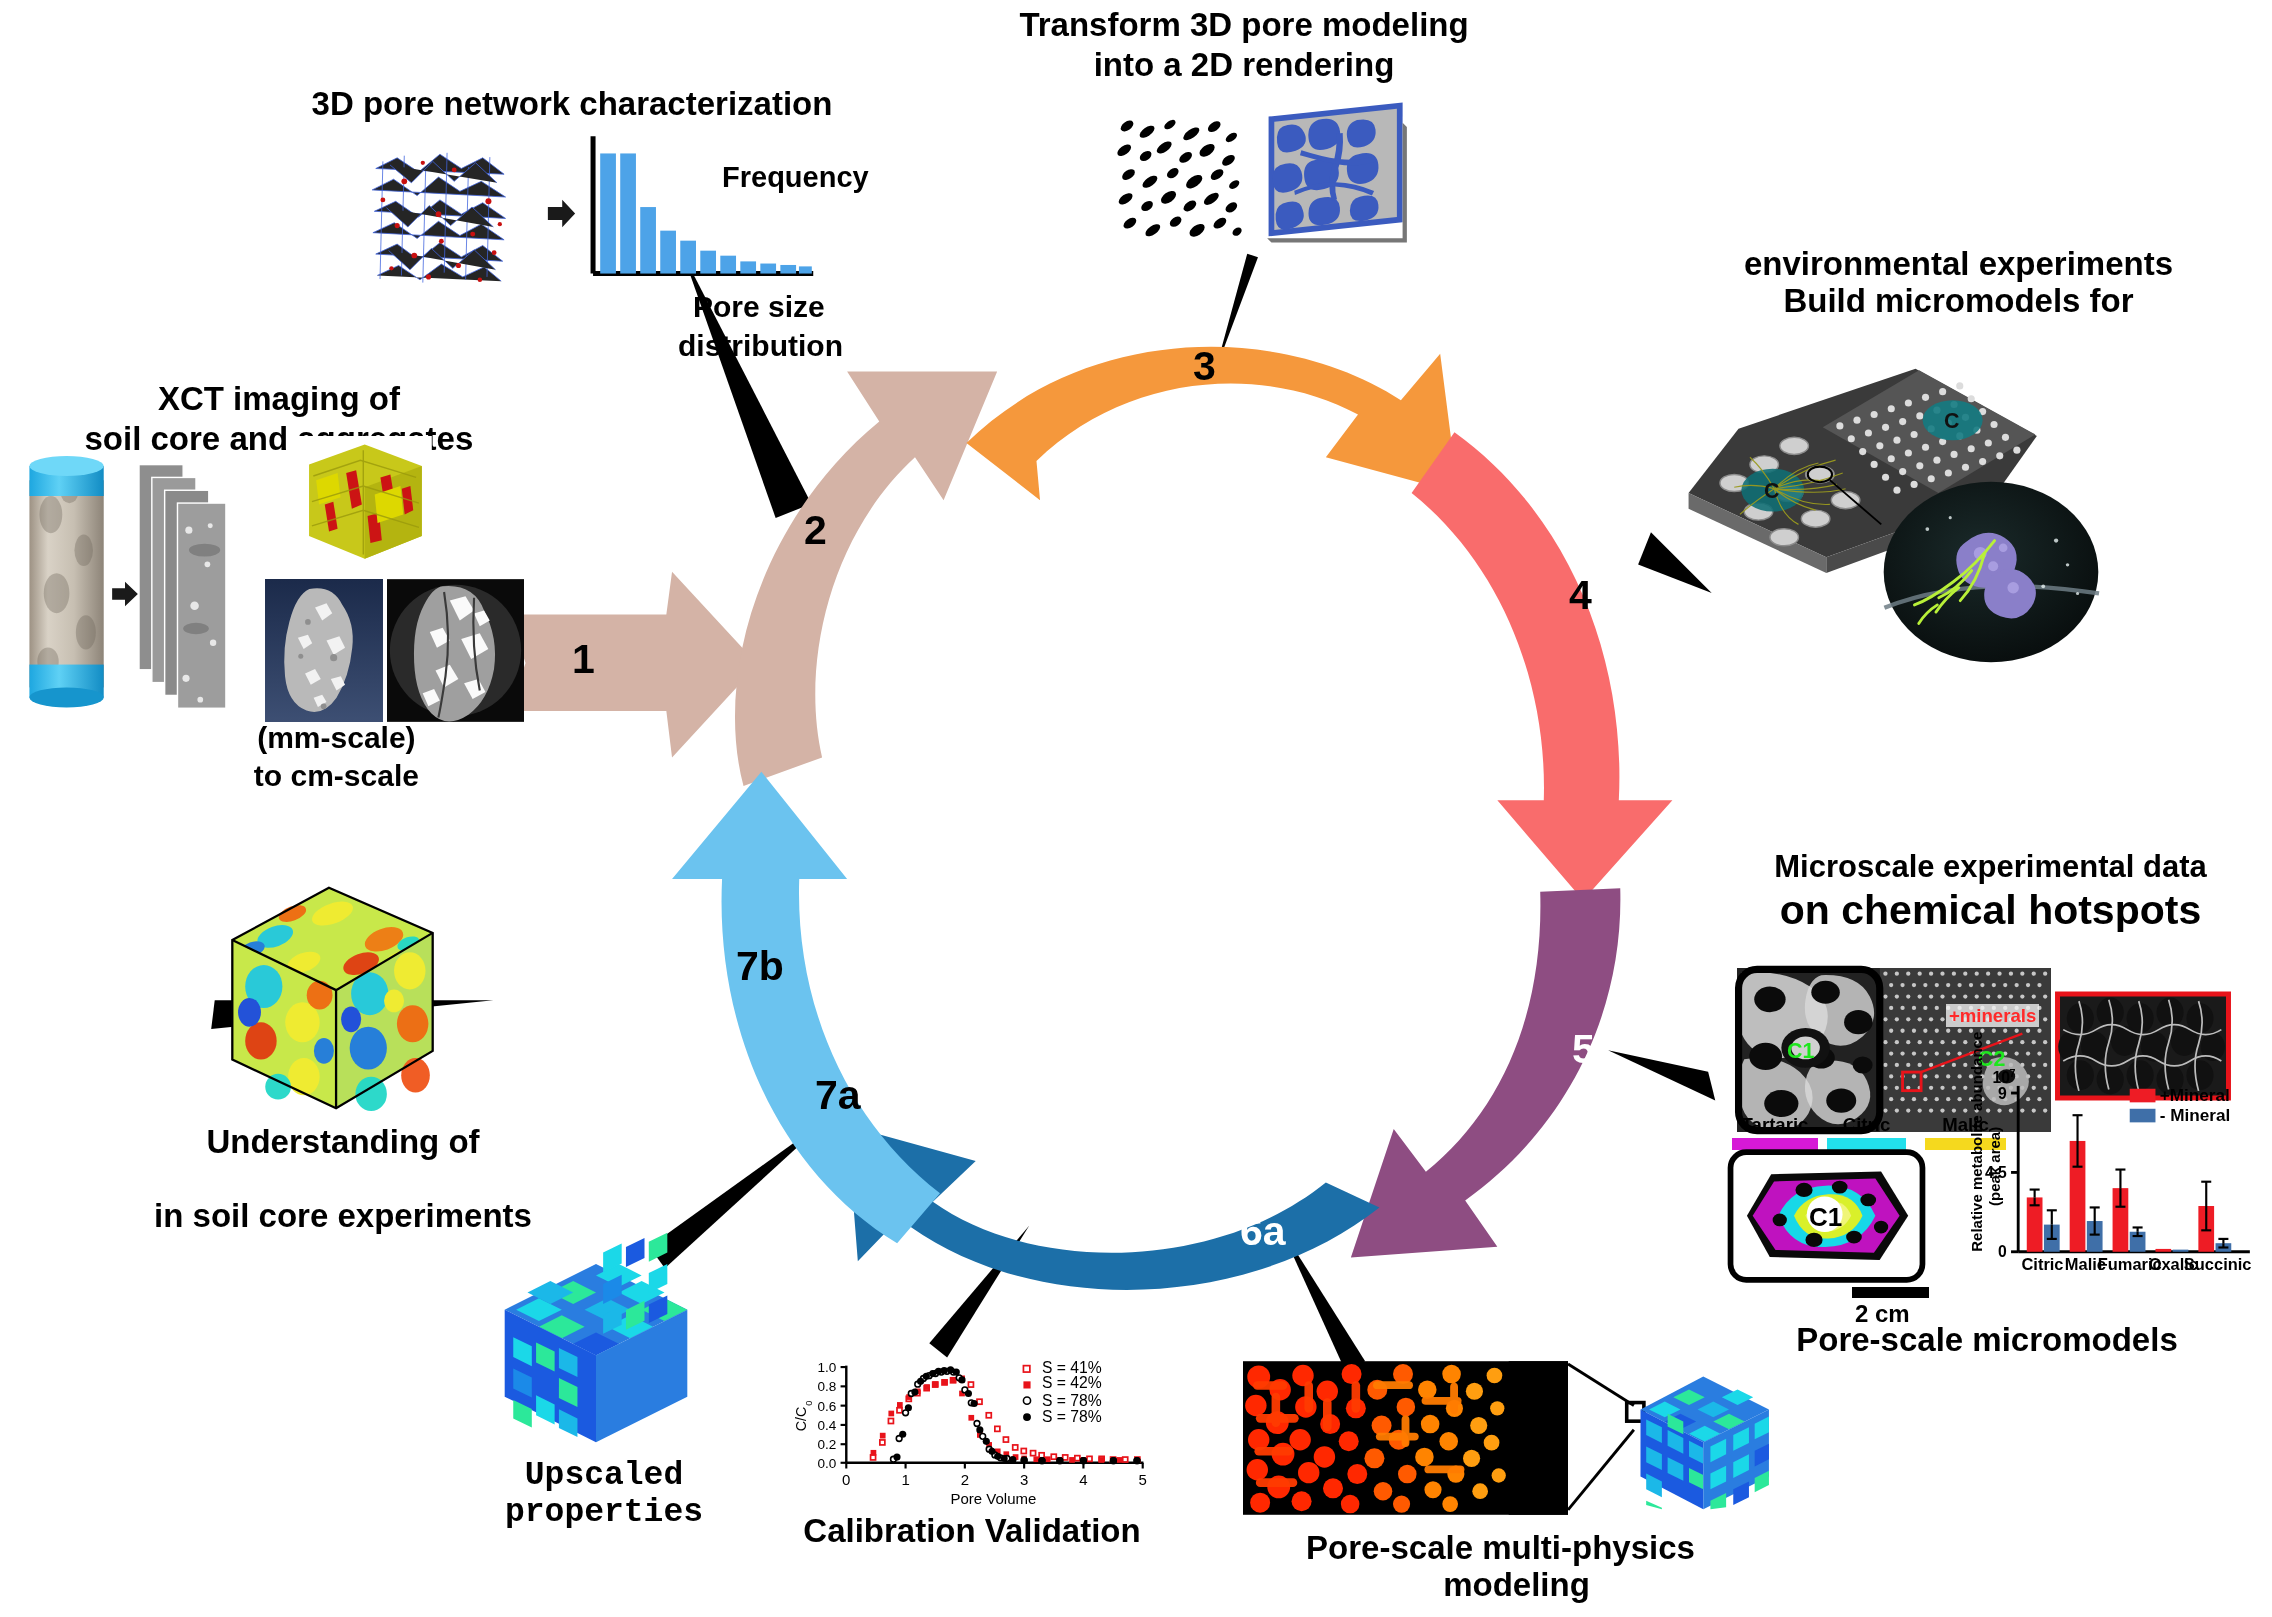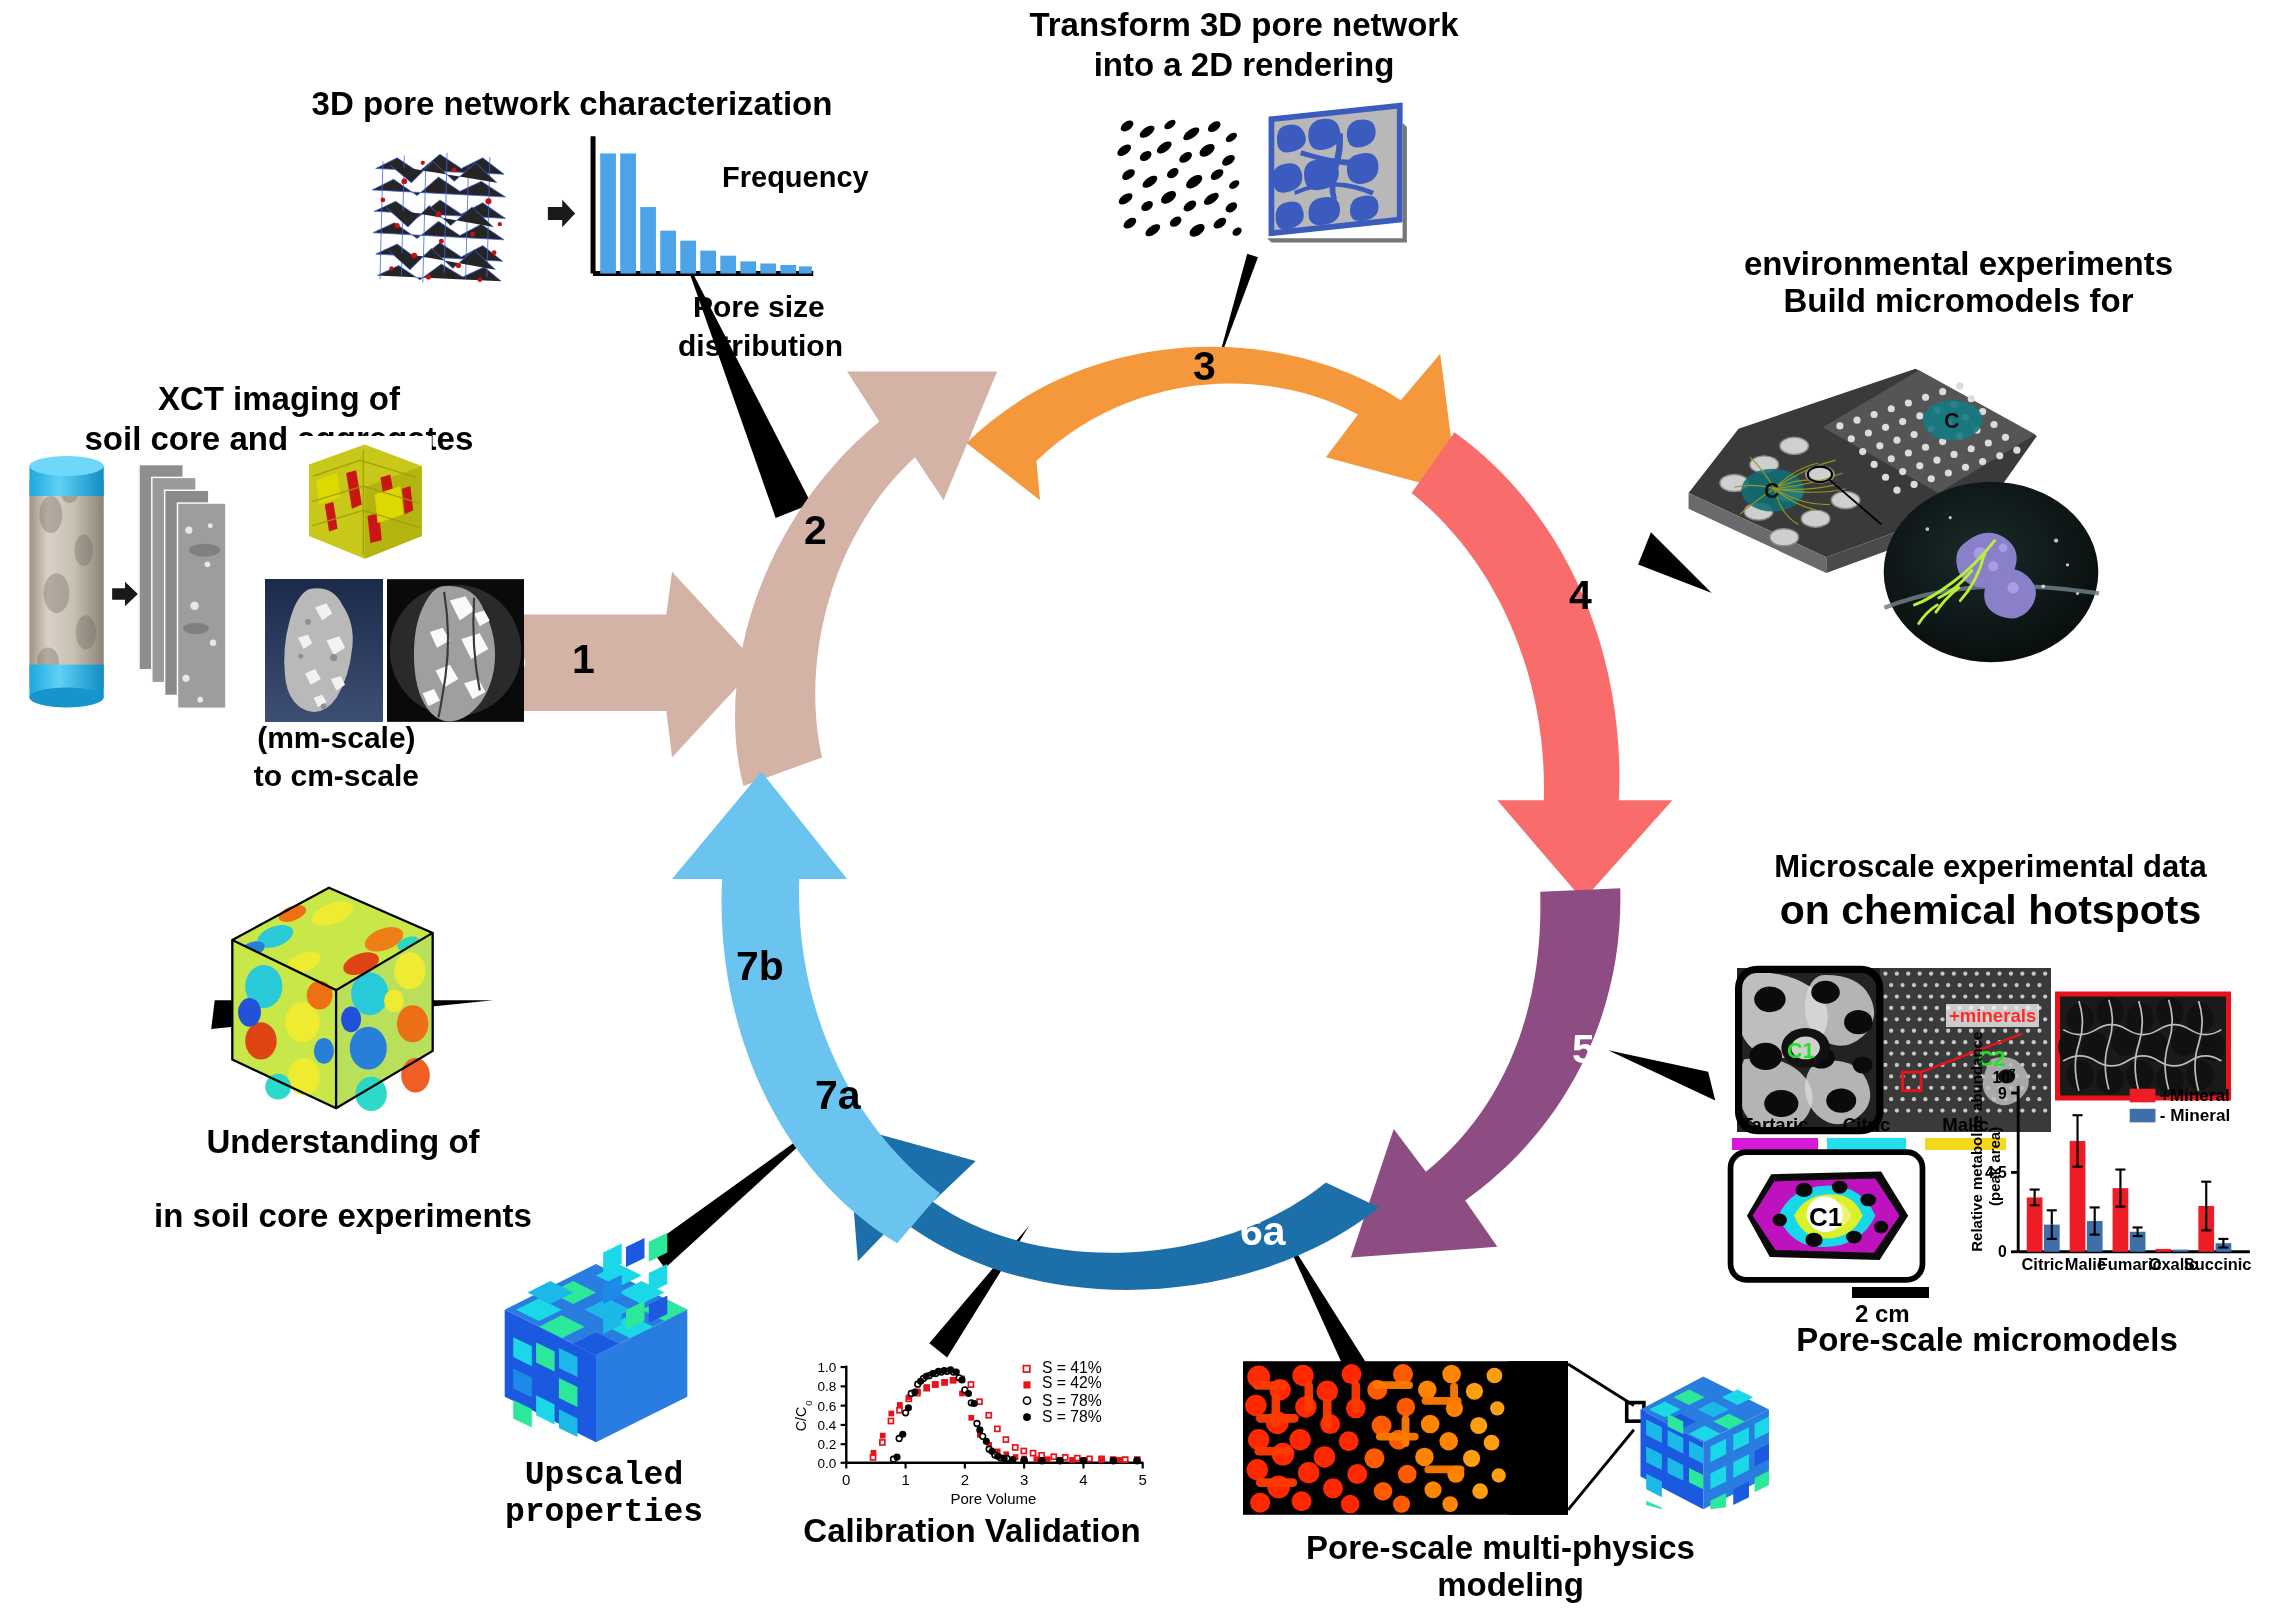--- a/index.html
+++ b/index.html
@@ -149,21 +149,21 @@
         <rect x="276" y="186" width="22" height="12"></rect>
         <rect x="302" y="188" width="18" height="10"></rect>
       </g>
     </svg>
     <div class="abs" style="left:436px;top:75px;font-size:29px;font-weight:bold;">Frequency</div>
     <div class="abs" style="left:407px;top:204px;font-size:30px;font-weight:bold;">Pore size</div>
     <div class="abs" style="left:392px;top:243px;font-size:30px;font-weight:bold;">distribution</div>
   </div>
 
   <div class="abs" style="left:1001px;top:7.1px;width:486px;height:250px;">
-    <div class="hdr" style="font-size:33px;width:486px;">Transform 3D pore network</div>
+    <div class="hdr" style="font-size:33px;width:486px;">Transform 3D pore modeling</div>
     <div class="hdr" style="font-size:33px;width:486px;margin-top:2.9px;">into a 2D rendering</div>
 
     <svg class="abs" style="left:113px;top:109px;" width="129" height="125" viewBox="0 0 180 175">
       <rect width="180" height="175" fill="#fff"></rect>
       <g fill="#000">
         <ellipse cx="18" cy="14" rx="10" ry="6" transform="rotate(-35 18 14)"></ellipse>
         <ellipse cx="46" cy="22" rx="12" ry="6" transform="rotate(-35 46 22)"></ellipse>
         <ellipse cx="78" cy="12" rx="9" ry="5" transform="rotate(-35 78 12)"></ellipse>
         <ellipse cx="108" cy="25" rx="13" ry="6" transform="rotate(-35 108 25)"></ellipse>
         <ellipse cx="140" cy="15" rx="10" ry="6" transform="rotate(-35 140 15)"></ellipse>
@@ -1325,17 +1325,17 @@
         <polygon points="146,170 168,159 168,181 146,192"></polygon>
           <polygon points="176,116 196,106 196,128 176,138"></polygon>
       </g>
       <g fill="#2ce89a">
         <polygon points="114,186 136,175 136,195 114,198"></polygon>
           <polygon points="176,154 196,144 196,164 176,174"></polygon>
       </g>
     </svg>
 
     <div class="abs cap" style="left:0;top:169px;font-size:33px;width:543px;">Pore-scale multi-physics</div>
-    <div class="abs cap" style="left:10px;top:206px;font-size:33px;width:543px;">modeling</div>
+    <div class="abs cap" style="left:16px;top:206px;font-size:33px;width:543px;">modeling</div>
   </div>
 
 </div>
 
 
 </body></html>

